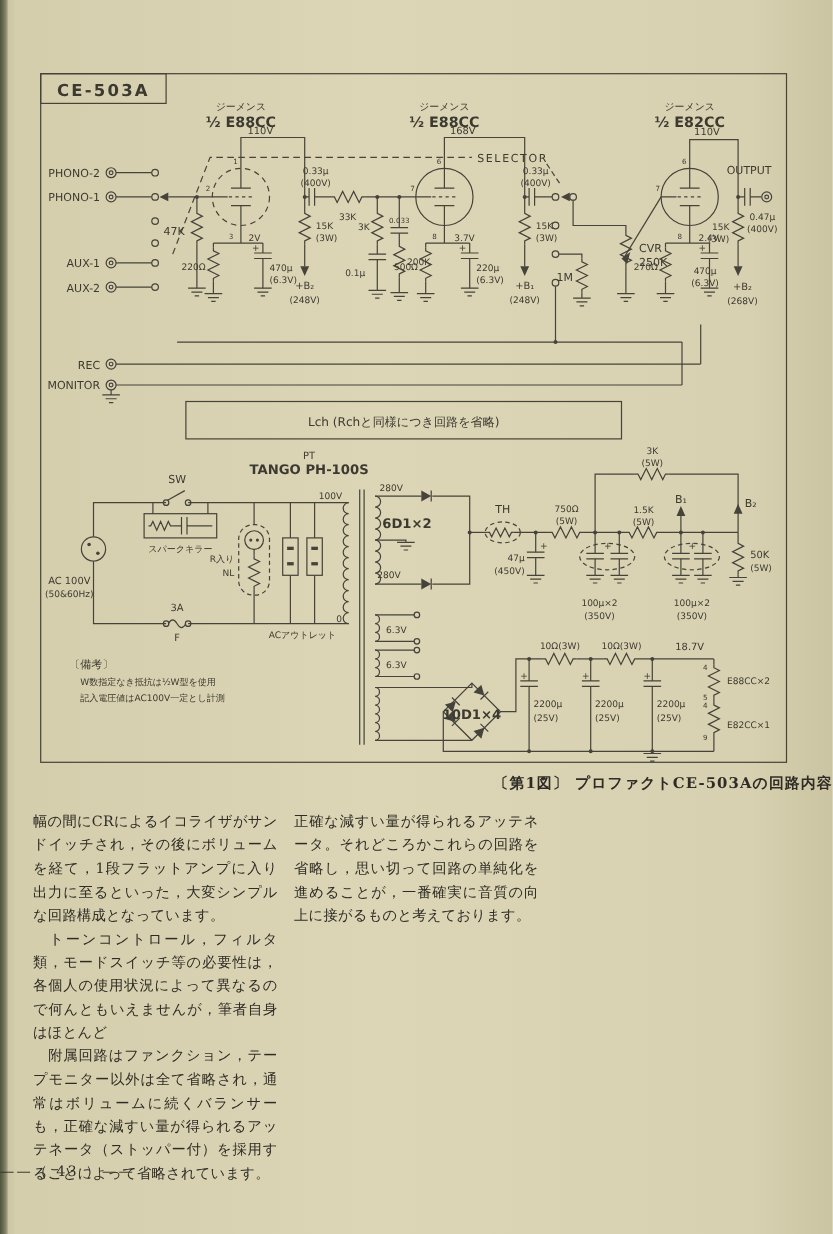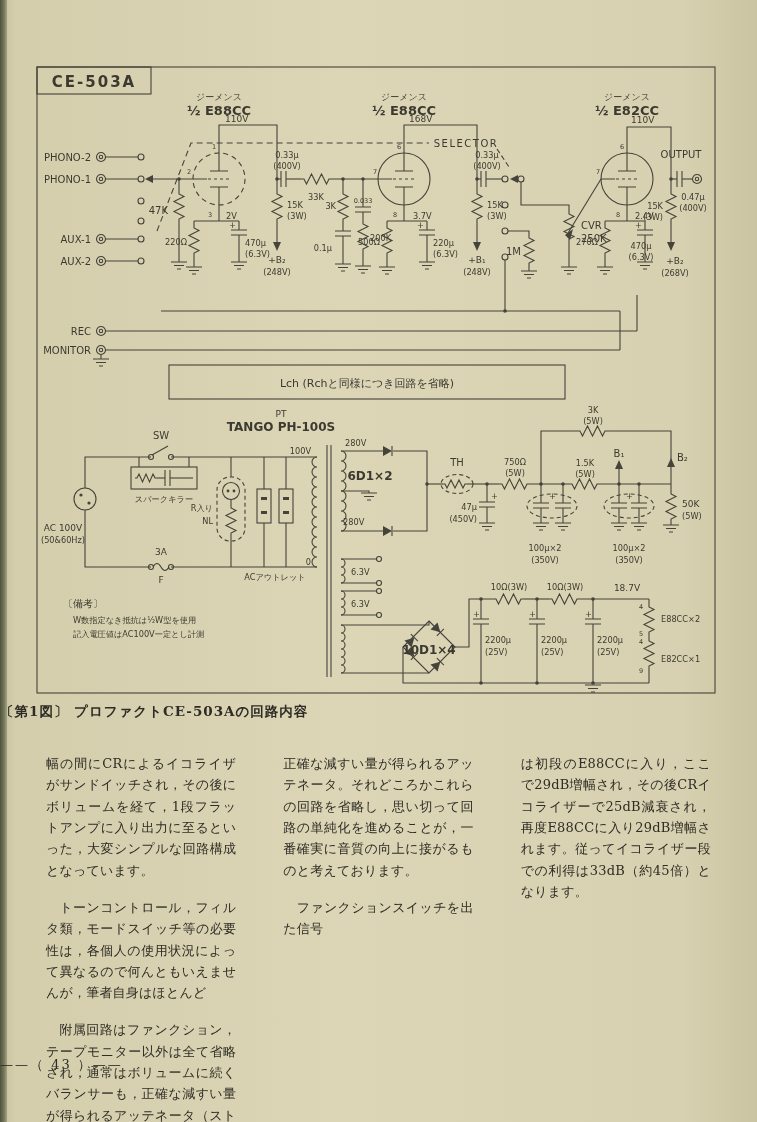--- a/index.html
+++ b/index.html
@@ -11,25 +11,25 @@
   .fig{position:absolute;left:29px;top:59px}
   .sch path,.sch rect,.sch circle,.sch ellipse,.sch line,.sch polyline{fill:none;stroke:#45433a;stroke-width:1.1}
   .sch polygon,.sch .fill{fill:#45433a;stroke:none}
   .sch .dot{fill:#45433a;stroke:none}
   .sch text{fill:#3c3a30;font-family:"DejaVu Sans","Liberation Sans",sans-serif;font-size:9px;stroke:none}
   .sch .s7{font-size:6.5px}.sch .s8{font-size:8.2px}.sch .s10{font-size:10px}
   .sch .s11{font-size:11px}.sch .s12b{font-size:12px;font-weight:bold}
   .sch .s13b{font-size:13px;font-weight:bold}
   .sch .s15b{font-size:15px;font-weight:bold;letter-spacing:2px}
   .sch .mid{text-anchor:middle}.sch .end{text-anchor:end}.sch .sp1{letter-spacing:1.5px}
-  .caption{position:absolute;left:0;top:703px;width:100%;text-align:left;
+  .caption{position:absolute;left:0;top:703px;width:100%;text-align:right;
     font-size:13.5px;font-weight:bold;letter-spacing:1px}
   .cols{position:absolute;left:30px;top:737px;width:697px;display:flex;gap:15px}
   .col{flex:1;font-size:13px;line-height:1.64;text-align:justify;letter-spacing:.2px}
-  .col p{margin:16px}
+  .col p{margin:0}
   .pageno{position:absolute;left:0;top:1056px;width:100%;font-size:13px;letter-spacing:2px}
 </style>
 </head>
 <body>
 
 <div class="page">
   <div class="spine"></div>
 
   <div class="fig">
   <svg class="sch" width="697" height="640" viewBox="0 0 697 640">
@@ -531,21 +531,19 @@
   <div class="caption">〔第1図〕 プロファクトCE-503Aの回路内容</div>
 
   <div class="cols">
     <div class="col">
       <p>幅の間にCRによるイコライザがサンドイッチされ，その後にボリュームを経て，1段フラットアンプに入り出力に至るといった，大変シンプルな回路構成となっています。</p>
       <p>　トーンコントロール，フィルタ類，モードスイッチ等の必要性は，各個人の使用状況によって異なるので何んともいえませんが，筆者自身はほとんど</p>
       <p>　附属回路はファンクション，テープモニター以外は全て省略され，通常はボリュームに続くバランサーも，正確な減すい量が得られるアッテネータ（ストッパー付）を採用することによって省略されています。</p>
     </div>
     <div class="col">
       <p>正確な減すい量が得られるアッテネータ。それどころかこれらの回路を省略し，思い切って回路の単純化を進めることが，一番確実に音質の向上に接がるものと考えております。</p>
-      <p>　ファンクションスイッチを出た信号</p>
     </div>
     <div class="col">
-      <p>は初段のE88CCに入り，ここで29dB増幅され，その後CRイコライザーで25dB減衰され，再度E88CCに入り29dB増幅されます。従ってイコライザー段での利得は33dB（約45倍）となります。</p>
     </div>
   </div>
 
   <div class="pageno">——（ 43 ）——</div>
 </div>
 
 </body></html>

